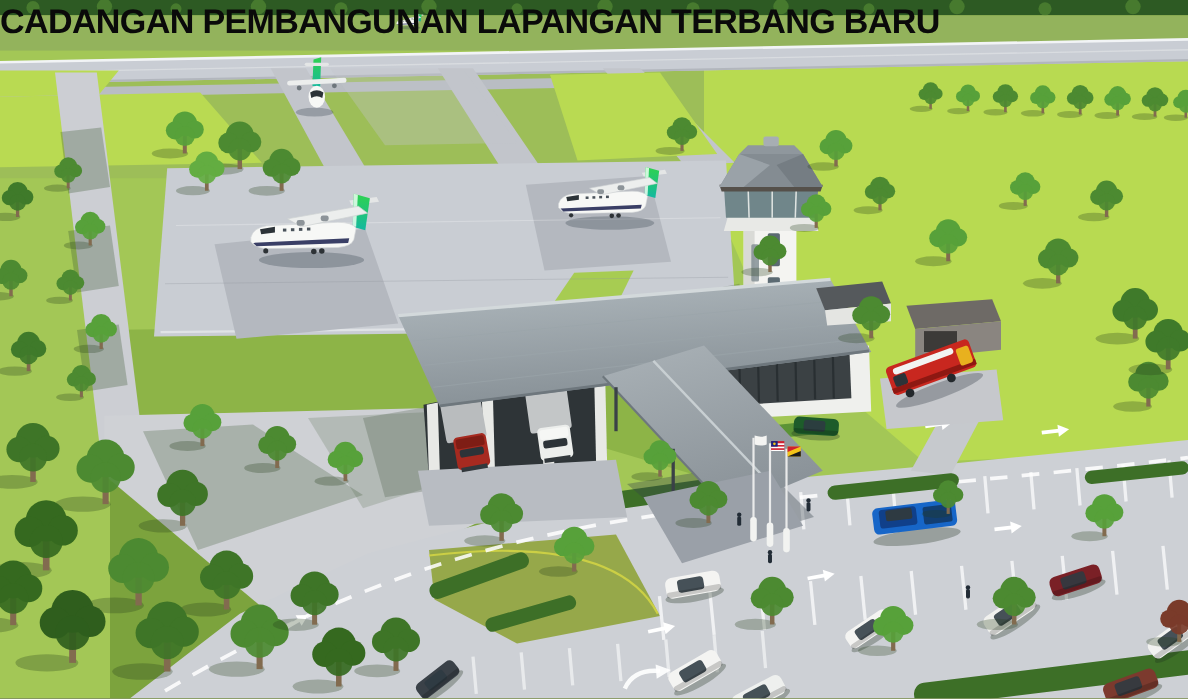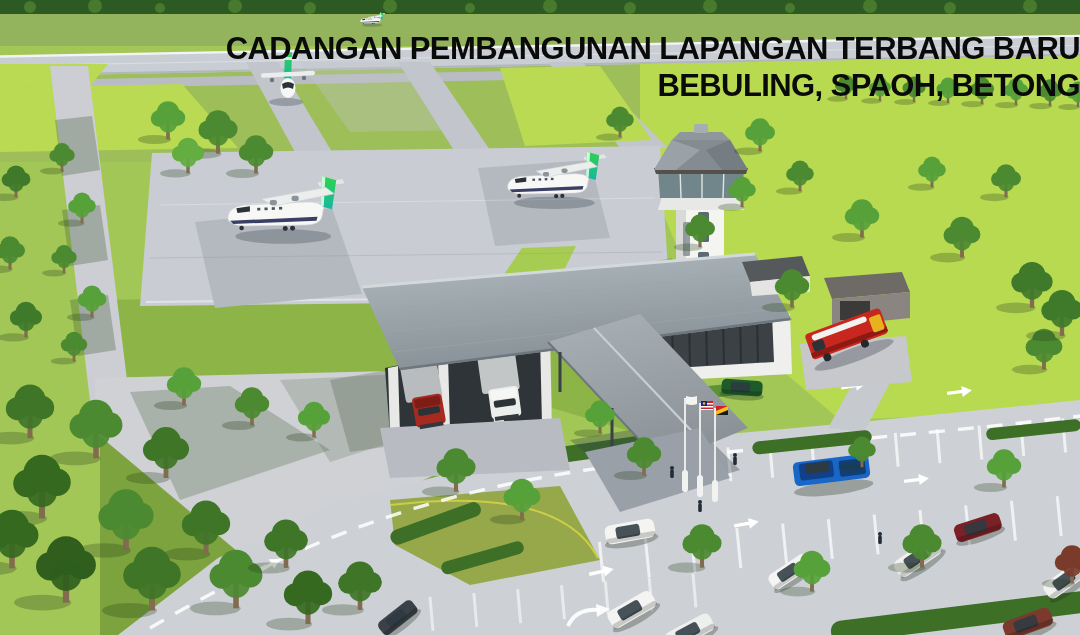--- a/index.html
+++ b/index.html
@@ -1,19 +1,19 @@
 <!DOCTYPE html>
 <html><head>
 <meta charset="utf-8">
 <style>
   html,body{margin:0;padding:0;background:#666;}
   .stage{position:relative;width:1080px;height:635px;overflow:hidden;
          background:#a3c756;font-family:"Liberation Sans",sans-serif;}
   .stage svg{position:absolute;inset:0;display:block;}
-  .title-overlay{position:absolute;top:30px;left:0;right:0;text-align:right;
+  .title-overlay{position:absolute;top:1px;left:0;right:0;text-align:left;
                  font-weight:bold;font-size:31px;line-height:37px;
                  letter-spacing:-0.6px;color:#0a0a0a;user-select:none;}
 </style>
 </head>
 <body>
 
 <div class="stage">
 <svg viewBox="0 0 1080 635" width="1080" height="635">
   <defs>
     <linearGradient id="tailGrad" x1="0" y1="0" x2="0" y2="1">
@@ -426,15 +426,14 @@
       <use href="#tree" transform="translate(982 103) scale(1.05)" style="color:#4c8a31"></use>
       <use href="#tree" transform="translate(1016 104) scale(1.05)" style="color:#57a13a"></use>
       <use href="#tree" transform="translate(1050 105) scale(1.05)" style="color:#4c8a31"></use>
       <use href="#tree" transform="translate(1078 106) scale(1.0)" style="color:#57a13a"></use>
     </g>
   </g>
 </svg>
 
 <div class="title-overlay">
   <div>CADANGAN PEMBANGUNAN LAPANGAN TERBANG BARU</div>
-  <div>BEBULING, SPAOH, BETONG</div>
 </div>
 </div>
 
 </body></html>

